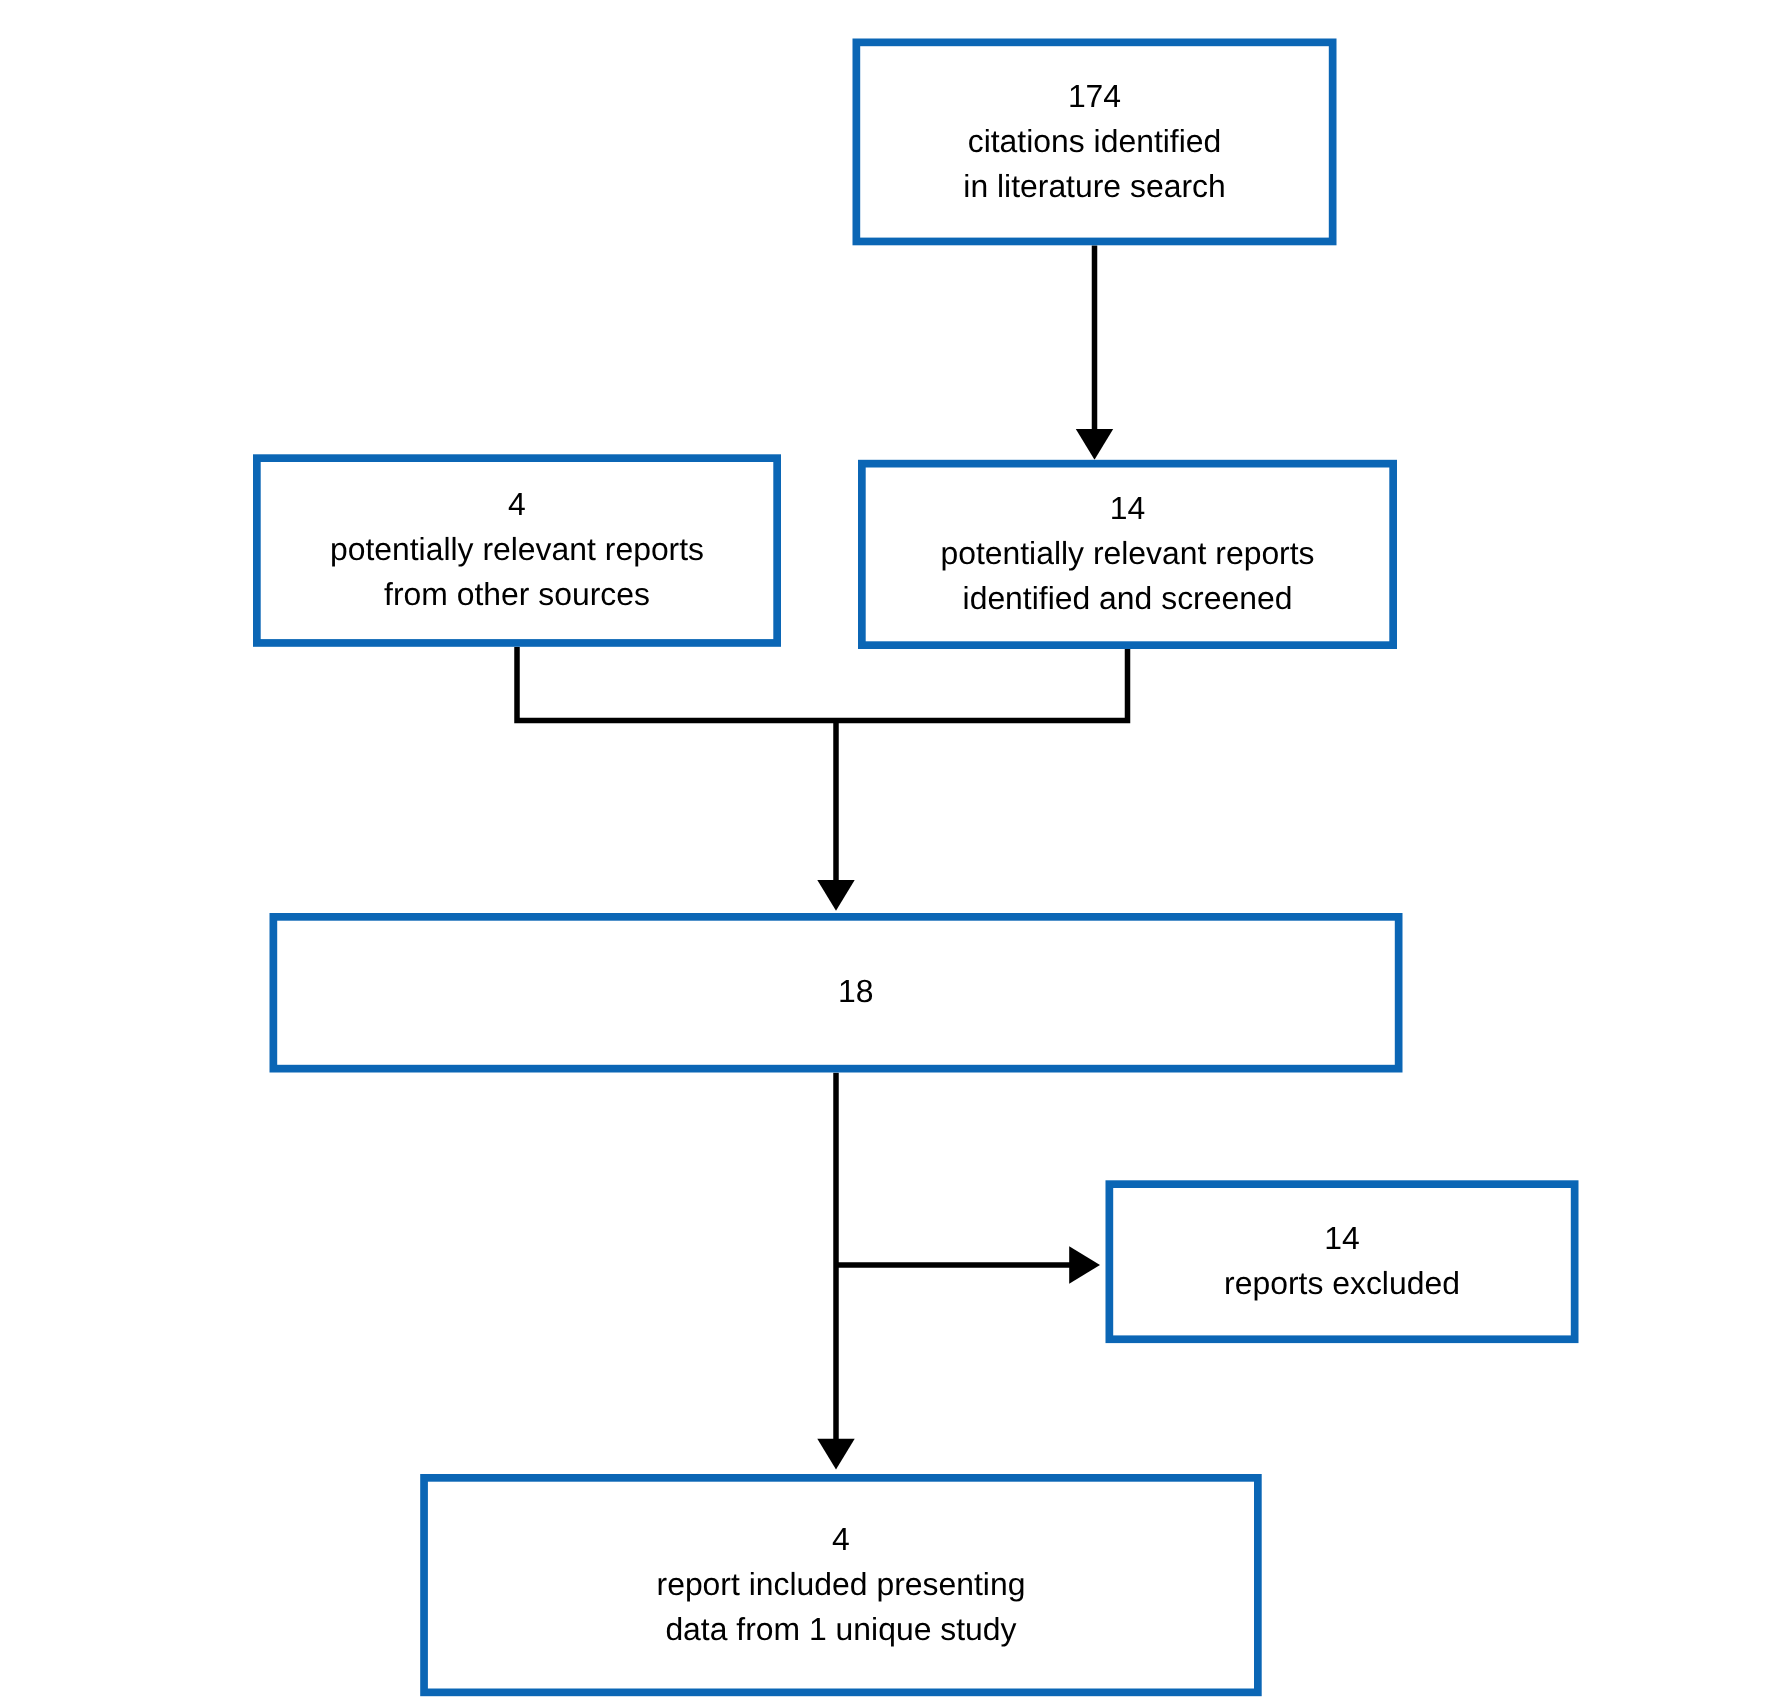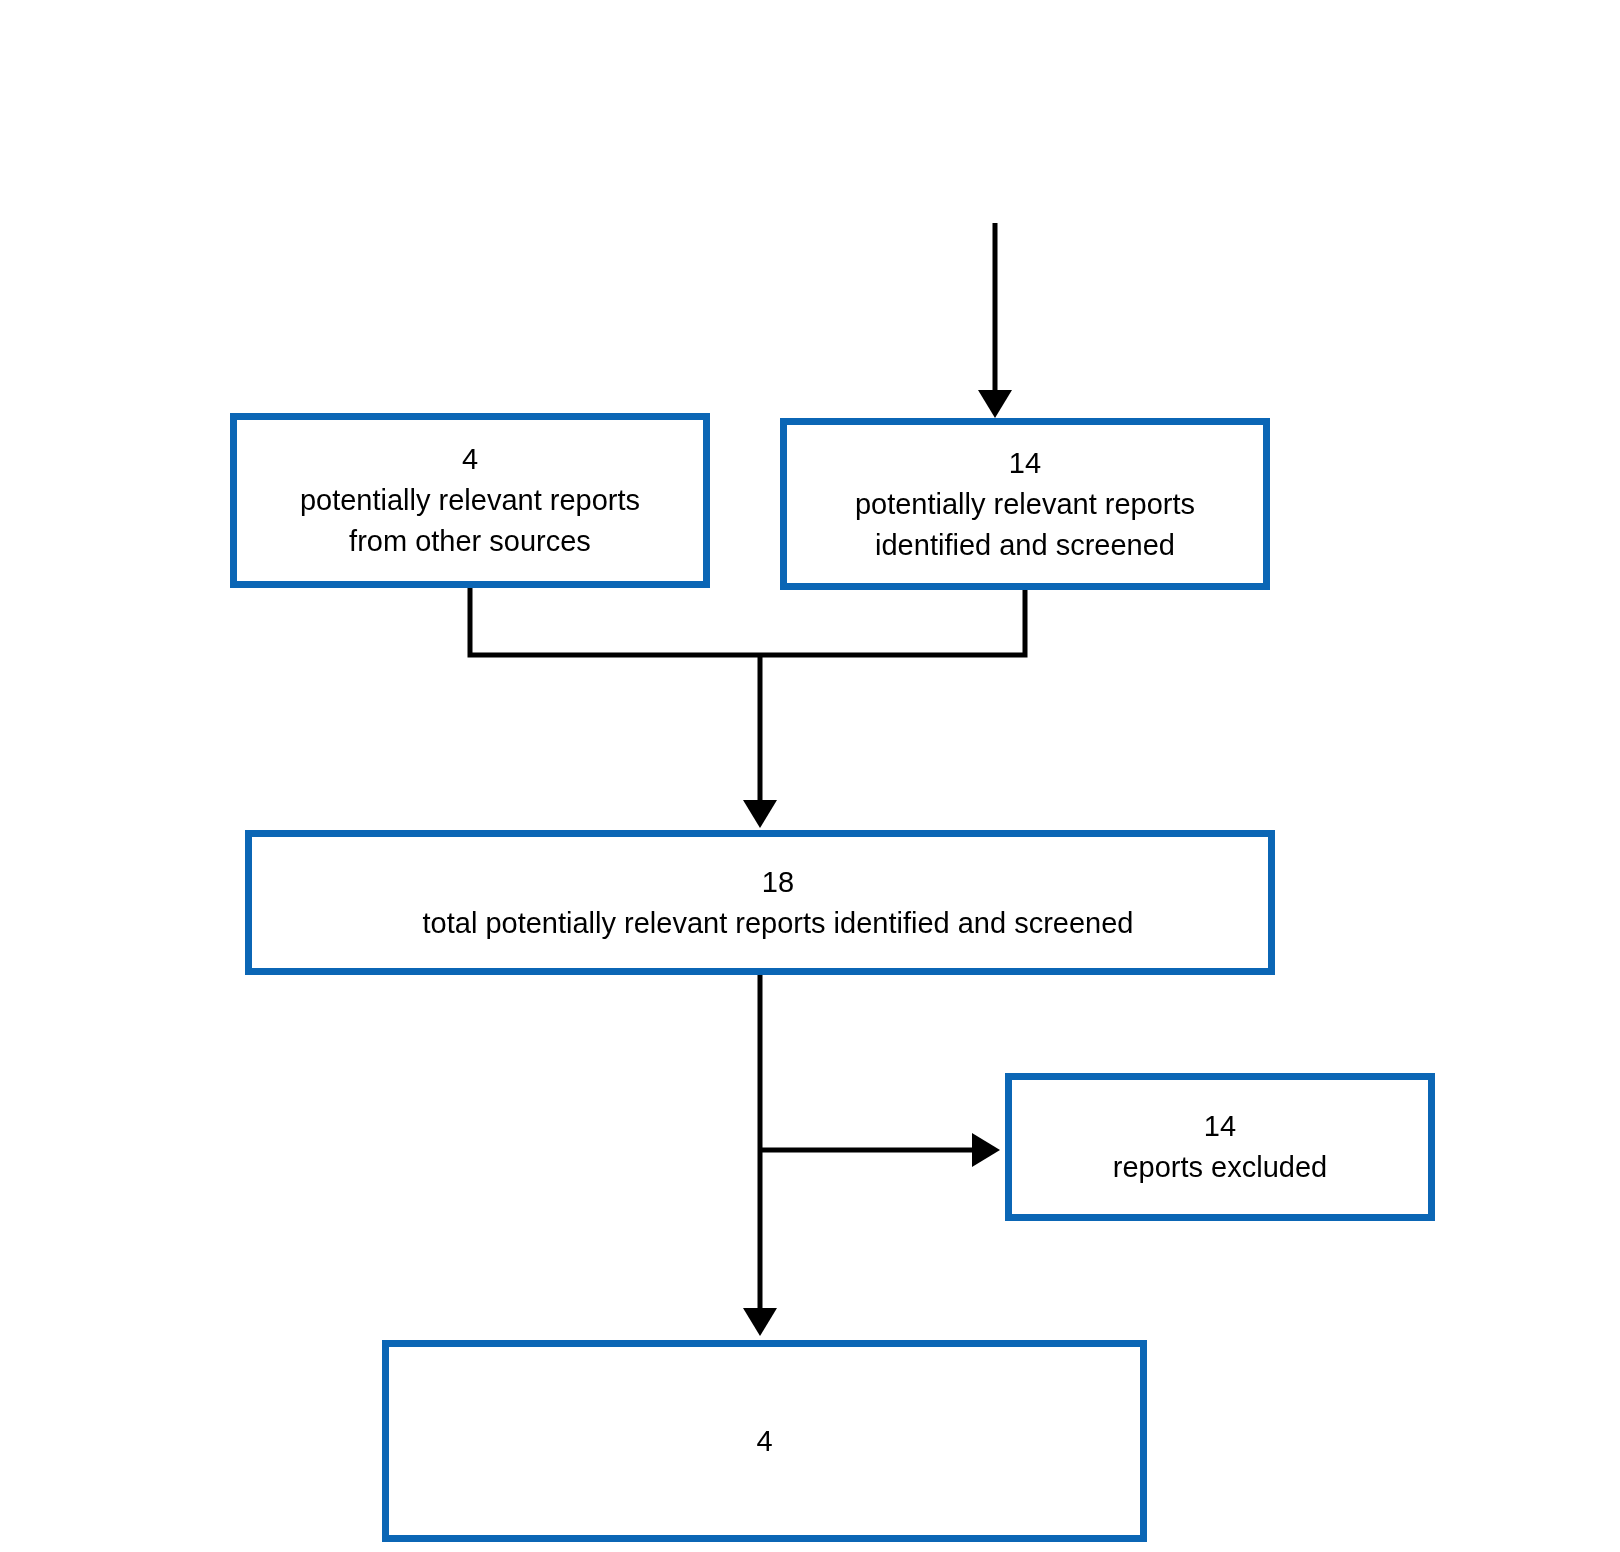--- a/index.html
+++ b/index.html
@@ -58,40 +58,46 @@
     <line class="conn" x1="760" y1="655" x2="760" y2="802"></line>
     <polygon class="head" points="743,800 777,800 760,828"></polygon>
 
     <line class="conn" x1="760" y1="975" x2="760" y2="1310"></line>
     <polygon class="head" points="743,1308 777,1308 760,1336"></polygon>
 
     <line class="conn" x1="760" y1="1150" x2="974" y2="1150"></line>
     <polygon class="head" points="972,1133 972,1167 1000,1150"></polygon>
   </svg>
 
+  <div class="node node-citations">
+    <div class="count">174</div>
+    <div class="label">citations identified
+in literature search</div>
+  </div>
 
   <div class="node node-other-sources">
     <div class="count">4</div>
     <div class="label">potentially relevant reports
 from other sources</div>
   </div>
 
   <div class="node node-screened">
     <div class="count">14</div>
     <div class="label">potentially relevant reports
 identified and screened</div>
   </div>
 
   <div class="node node-total">
     <div class="count">18</div>
-    <div class="label">total potentially relevant reports identified and screened</div>
   </div>
 
   <div class="node node-excluded">
     <div class="count">14</div>
     <div class="label">reports excluded</div>
   </div>
 
   <div class="node node-included">
     <div class="count">4</div>
+    <div class="label">report included presenting
+data from 1 unique study</div>
   </div>
 
 </div>
 
 </body></html>

